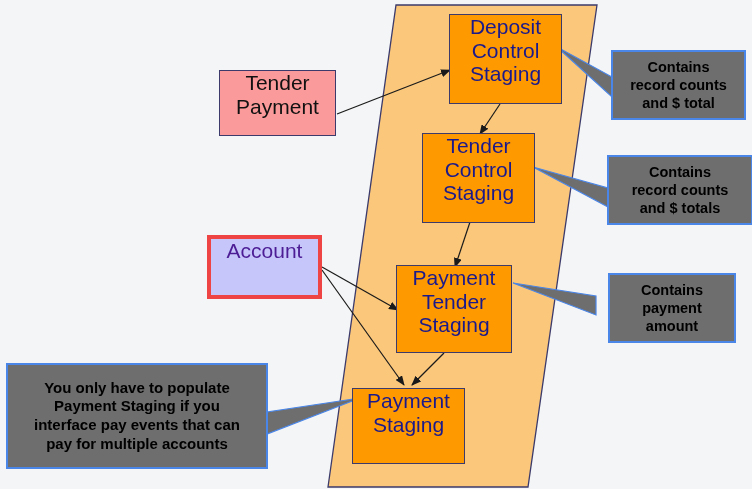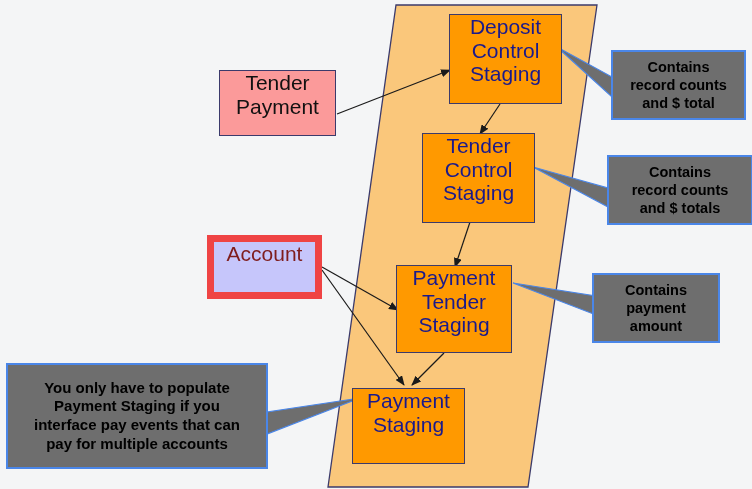--- a/index.html
+++ b/index.html
@@ -43,22 +43,22 @@
     font-size: 21px;
   }
   .node-source {
     background: #fb9a9a;
     border: 1px solid #3b3a6b;
     color: #111111;
     font-size: 21px;
   }
   .node-account {
     background: #c6c6fb;
-    border: 7px solid #ef4444;
-    color: #7f1d1d;
+    border: 4px solid #ef4444;
+    color: #4c1d95;
     font-size: 21px;
   }
 
   
   .callout {
     position: absolute;
     box-sizing: border-box;
     background: #6e6e6e;
     border: 2px solid #4a86e8;
     color: #000000;
@@ -162,21 +162,21 @@
   </div>
 
   <div class="callout" style="left:607px; top:155px; width:146px; height:70px;">
     <div>
       <span>Contains</span>
       <span>record counts</span>
       <span>and $ totals</span>
     </div>
   </div>
 
-  <div class="callout" style="left:592px; top:273px; width:128px; height:70px;">
+  <div class="callout" style="left:608px; top:273px; width:128px; height:70px;">
     <div>
       <span>Contains</span>
       <span>payment</span>
       <span>amount</span>
     </div>
   </div>
 
   <div class="callout big" style="left:6px; top:363px; width:262px; height:106px;">
     <div>
       <span>You only have to populate</span>

